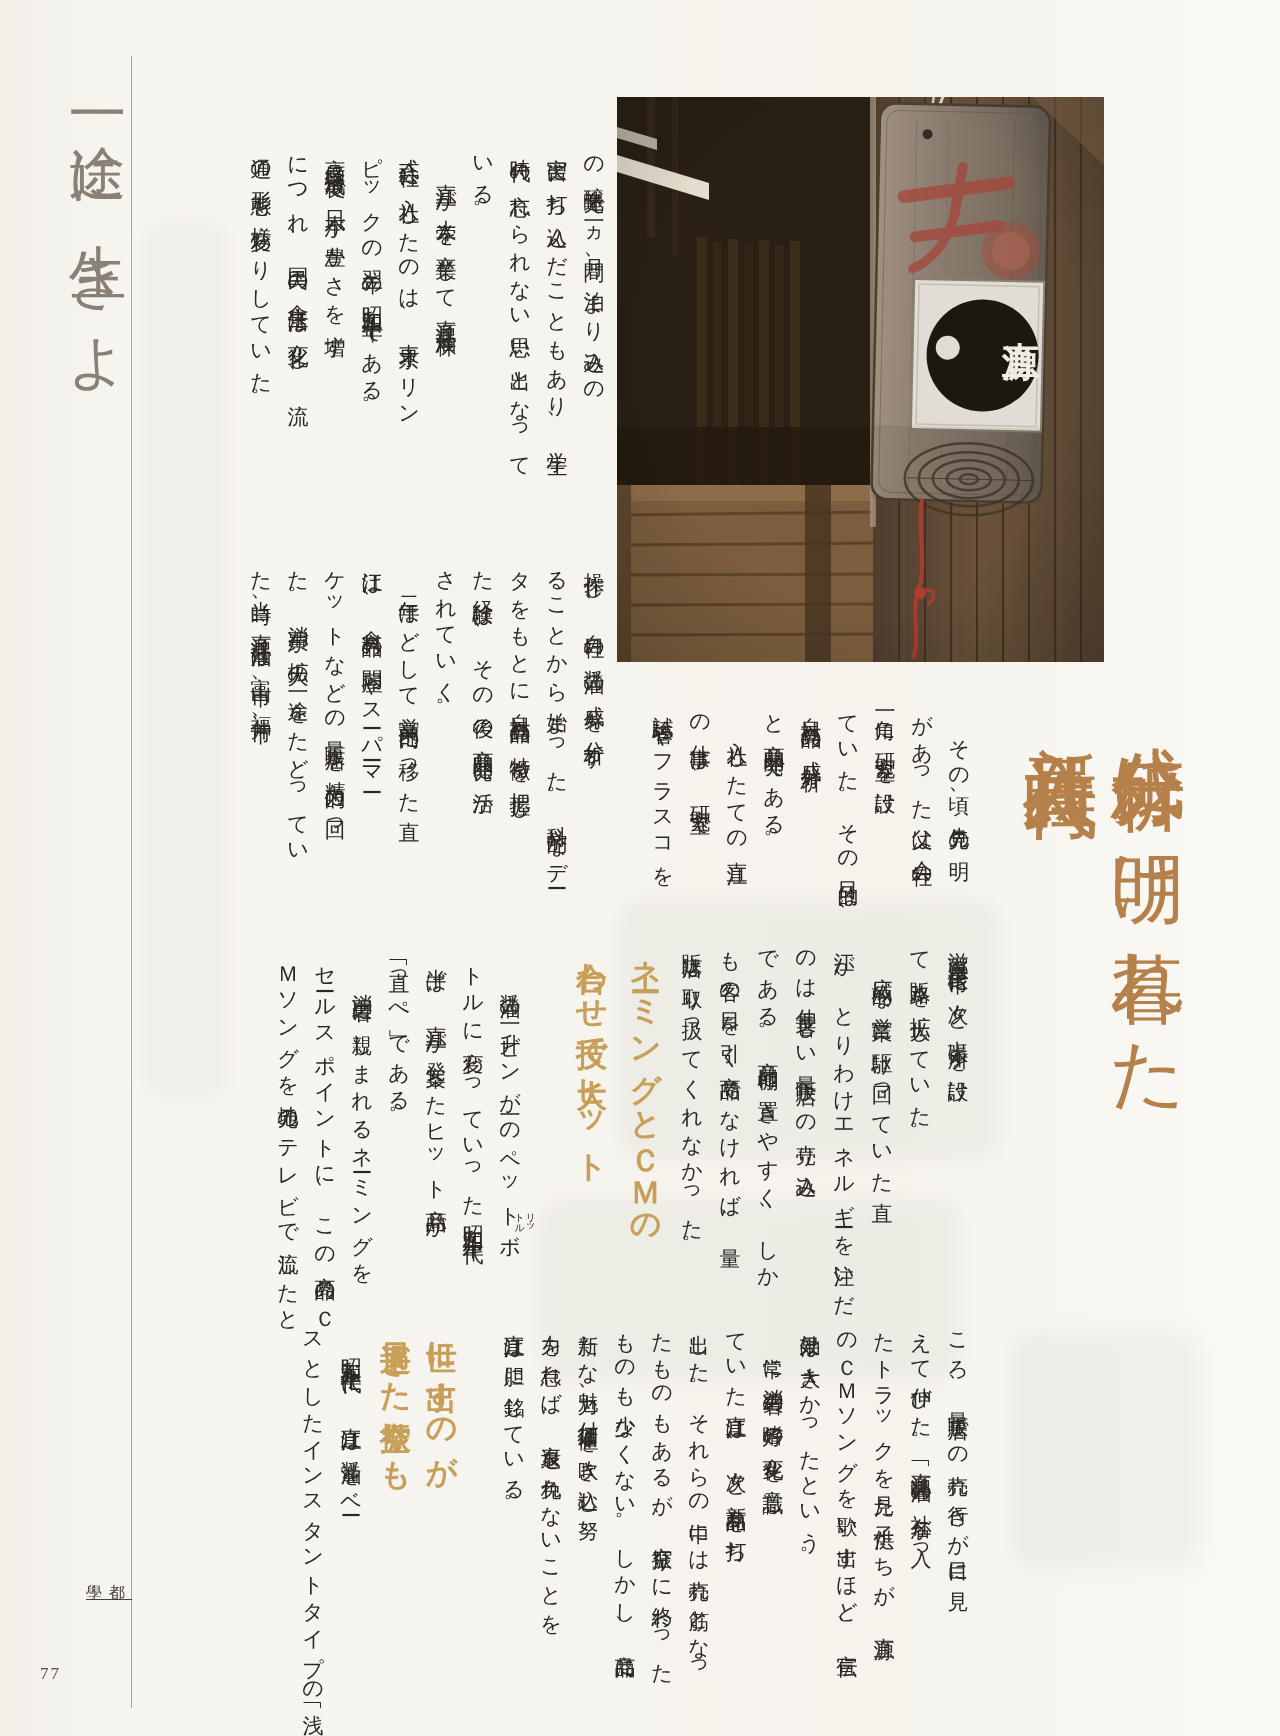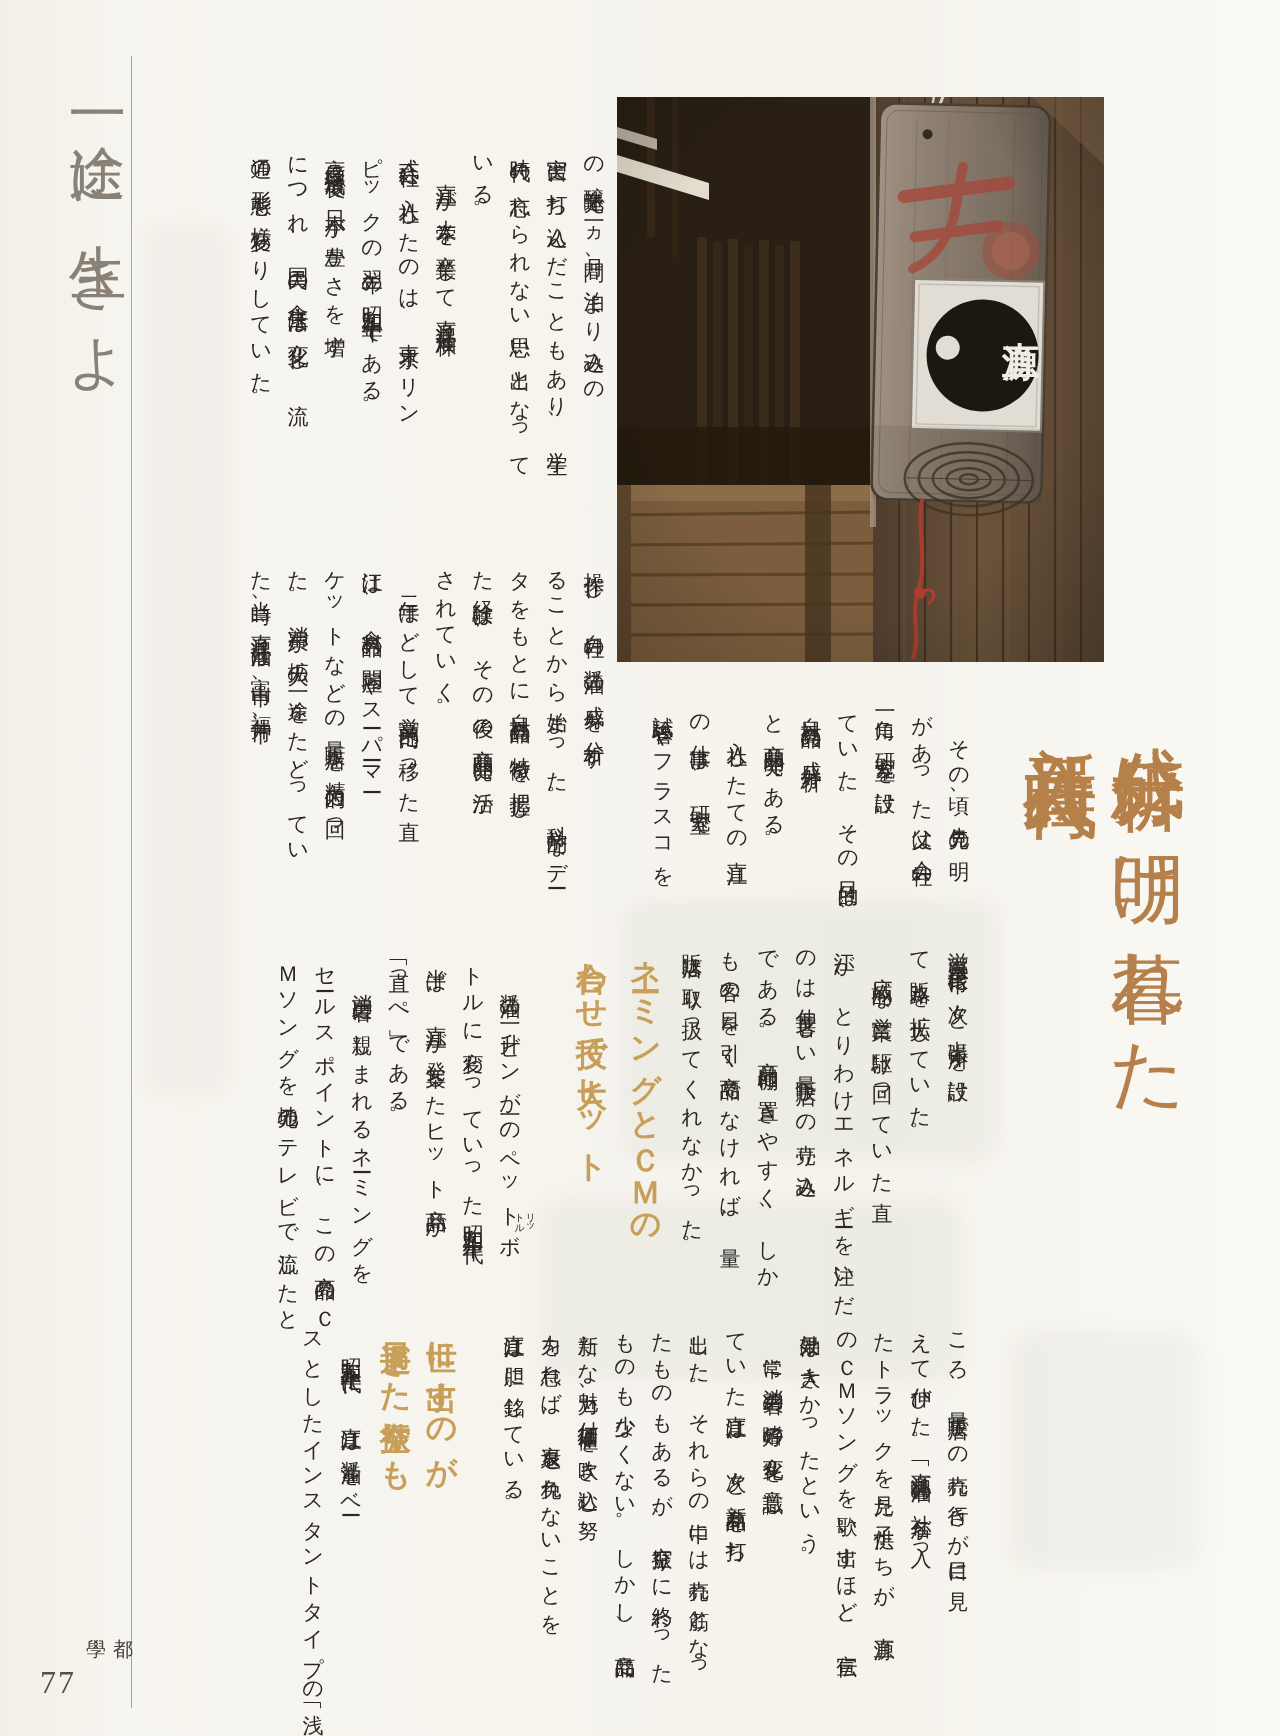--- a/index.html
+++ b/index.html
@@ -28,22 +28,22 @@
     position:absolute;writing-mode:vertical-rl;text-orientation:mixed;
     font-size:10px;line-height:11px;letter-spacing:0;color:#2b2824;
   }
   .photo{position:absolute;left:617px;top:97px;width:487px;height:565px;margin:0;}
   .photo svg{display:block;}
   .sign-logo{
     position:absolute;left:999px;top:312px;width:42px;height:86px;
     writing-mode:vertical-rl;text-orientation:upright;
     font-size:37px;line-height:41px;letter-spacing:3px;font-weight:700;color:#efece4;
   }
-  .footer-num{position:absolute;left:40px;top:1664px;font-size:32px;color:#55504a;letter-spacing:2px;font-family:Liberation Serif, serif;}
-  .footer-logo{position:absolute;left:86px;top:1636px;font-size:20px;color:#45403a;letter-spacing:7px;}
+  .footer-num{position:absolute;left:40px;top:1664px;font-size:17px;color:#55504a;letter-spacing:2px;font-family:Liberation Serif, serif;}
+  .footer-logo{position:absolute;left:86px;top:1583px;font-size:16px;color:#45403a;letter-spacing:7px;text-decoration:underline;}
 </style>
 </head>
 <body>
 
 <div class="page">
 
   <div class="ghost" style="left:620px;top:900px;width:380px;height:260px;"></div>
   <div class="ghost" style="left:540px;top:1200px;width:420px;height:180px;"></div>
   <div class="ghost" style="left:1010px;top:1330px;width:190px;height:240px;"></div>
   <div class="ghost" style="left:140px;top:220px;width:90px;height:880px;background:rgba(165,170,152,.07);"></div>

